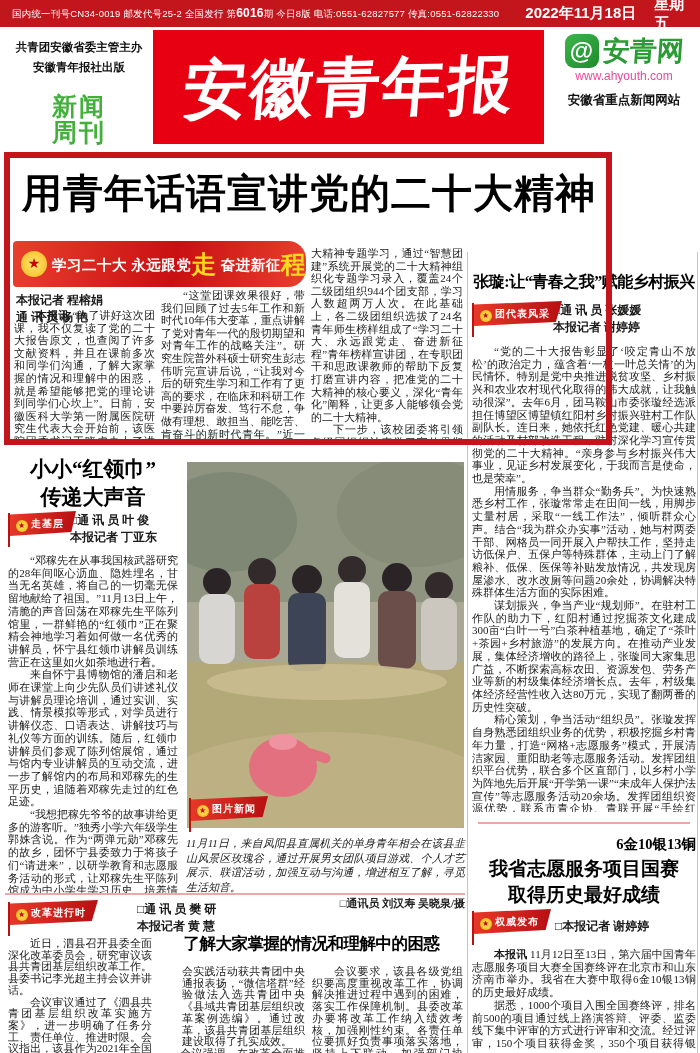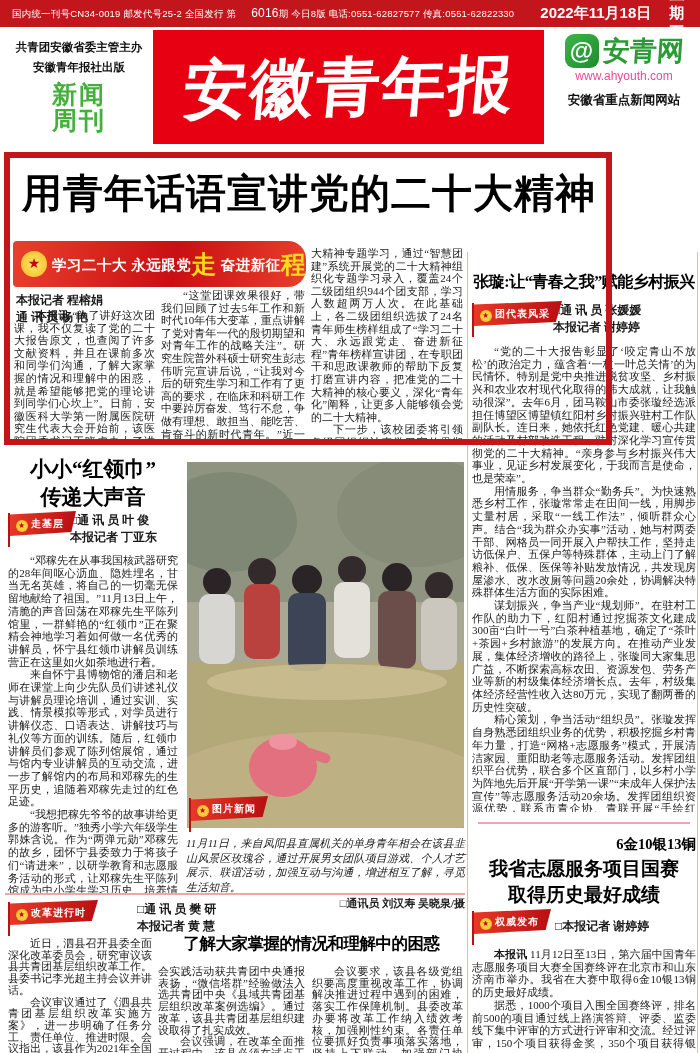--- a/index.html
+++ b/index.html
@@ -2,28 +2,28 @@
 <html><head>
 <meta charset="utf-8">
 <style>
   html,body{margin:0;padding:0;background:#e9e9e9;}
   #page{position:relative;width:700px;height:1053px;background:#fff;margin:0 auto;overflow:hidden;
         font-family:"Liberation Serif","DejaVu Serif",serif;color:#1a1a1a;}
   
   #topbar{position:absolute;left:0;top:0;width:700px;height:27px;background:#c3151c;color:#fff;
           font-family:"Liberation Sans","DejaVu Sans",sans-serif;display:flex;align-items:center;}
   #topbar .meta{font-size:9.5px;margin-left:12px;letter-spacing:.2px;white-space:nowrap;}
-  #topbar .issue-no{font-weight:normal;font-size:12px;margin-left:15px;}
+  #topbar .issue-no{font-weight:bold;font-size:12px;}
   #topbar .date{font-size:15px;font-weight:bold;margin-left:26px;white-space:nowrap;}
   #topbar .weekday{font-size:15px;font-weight:bold;margin-left:18px;margin-right:10px;}
   
   #masthead{position:absolute;left:0;top:27px;width:632px;height:121px;background:#fff;}
   .mh-left{position:absolute;left:8px;top:10px;width:142px;text-align:center;}
   .mh-left .org{font-size:11.5px;line-height:20px;color:#111;font-weight:bold;}
-  .weekly{margin-top:4px;font-size:25px;line-height:26px;font-weight:bold;color:#44b03c;
+  .weekly{margin-top:16px;font-size:25px;line-height:26px;font-weight:bold;color:#44b03c;
           font-family:"Liberation Sans","DejaVu Sans",sans-serif;letter-spacing:2px;}
   .mh-title-block{position:absolute;left:153px;top:3px;width:391px;height:114px;background:#e60012;
                   display:flex;align-items:center;justify-content:center;}
   .mh-title{color:#fff;font-size:64px;font-weight:bold;letter-spacing:2px;
             transform:skewX(-6deg) rotate(-1deg);font-family:"Liberation Serif","DejaVu Serif",serif;}
   .mh-right{position:absolute;left:553px;top:6px;width:142px;text-align:center;}
   .logo-row{display:flex;align-items:center;justify-content:center;gap:4px;}
   .logo-at{width:34px;height:34px;border-radius:9px;background:linear-gradient(135deg,#3db549,#1e8c2d);
            color:#fff;font-size:24px;font-weight:bold;line-height:34px;text-align:center;
            font-family:"Liberation Sans","DejaVu Sans",sans-serif;}
@@ -87,21 +87,21 @@
   
   .vrule{position:absolute;width:1px;background:#f0b4b4;z-index:1;}
   #hrule-bottom{left:5px;top:893px;width:460px;}
   
   #sx-title{left:160px;top:933px;width:303px;font-size:16.5px;white-space:nowrap;letter-spacing:-.5px;}
   .sx-col{position:absolute;font-size:11px;line-height:11.7px;text-align:justify;overflow:hidden;z-index:3;}
   #sx-col1{left:8px;top:938px;width:144px;height:115px;}
   #sx-col2{left:158px;top:966px;width:147px;height:87px;}
   #sx-col3{left:312px;top:966px;width:151px;height:87px;}
   .sx-col p{margin:0;text-indent:2em;}
-  .sx-col p.cont{text-indent:0;}
+  .sx-col p.cont{text-indent:0;margin-left:24px;}
 </style>
 </head>
 <body>
 
 <div id="page">
 
   <div id="topbar">
     <span class="meta"><span>国内统一刊号CN34-0019  邮发代号25-2  全国发行  第</span><span class="issue-no">6016</span><span>期  今日8版  电话:0551-62827577  传真:0551-62822330</span></span>
     <span class="date">2022年11月18日</span>
     <span class="weekday">星期五</span>

